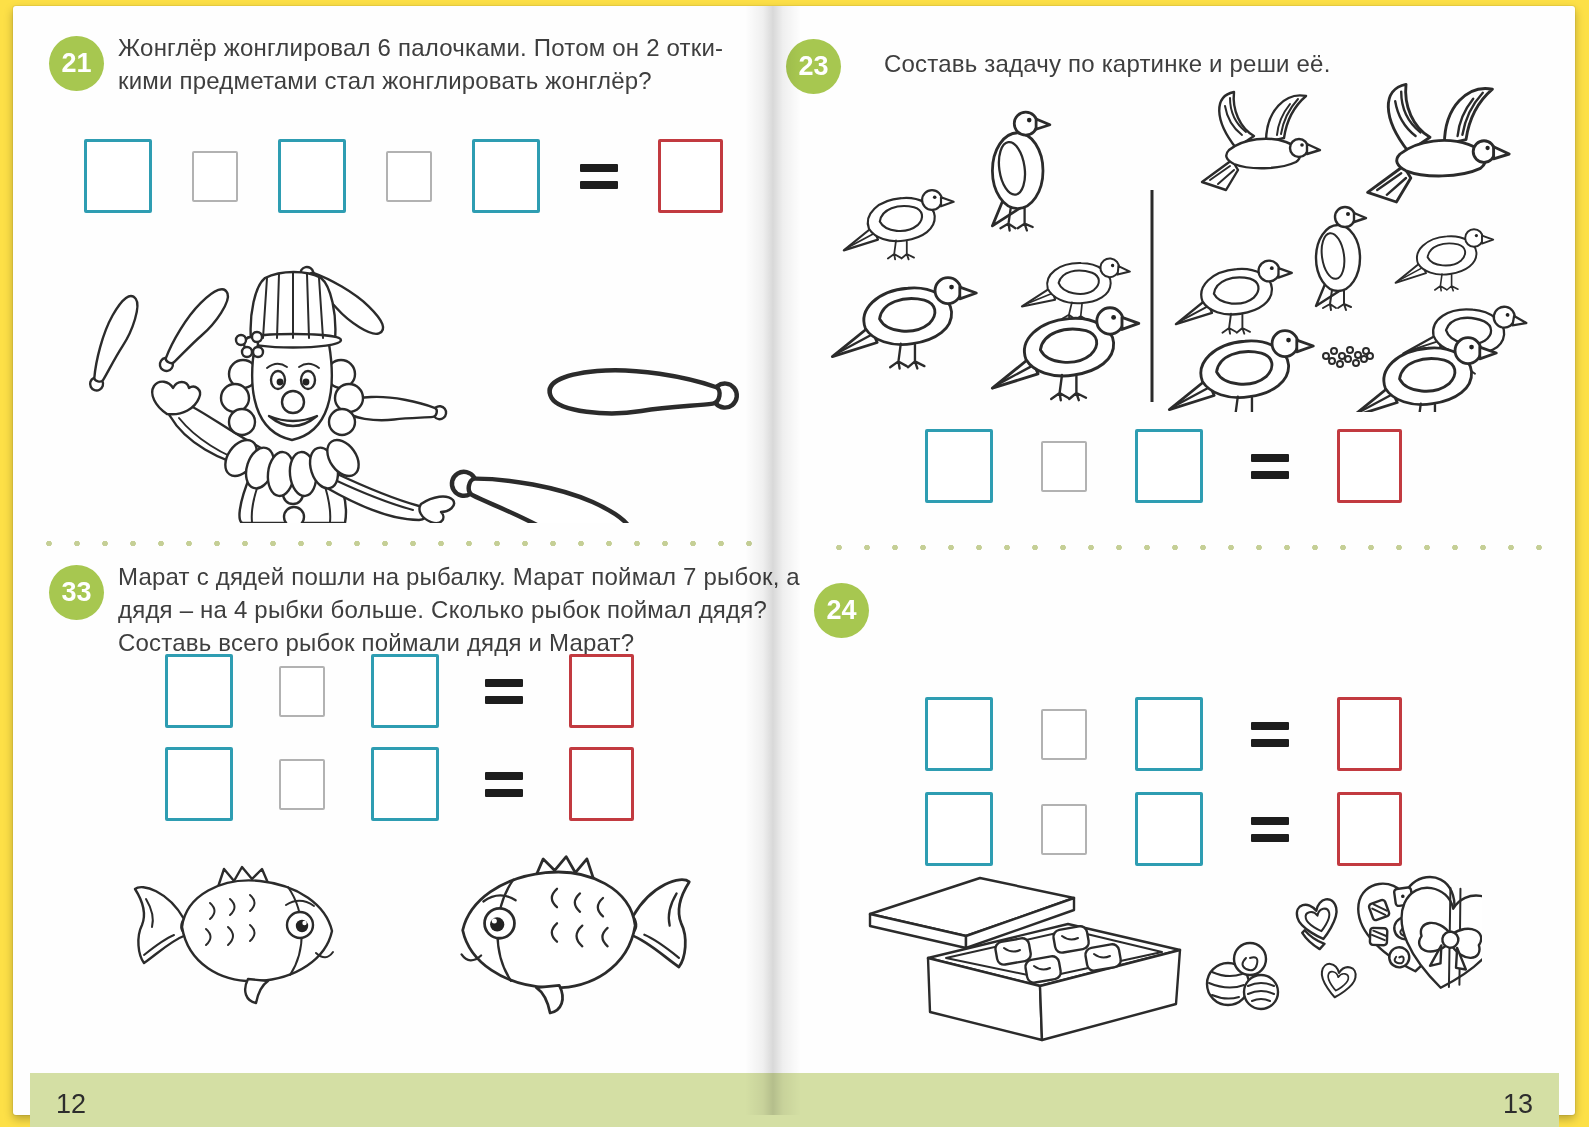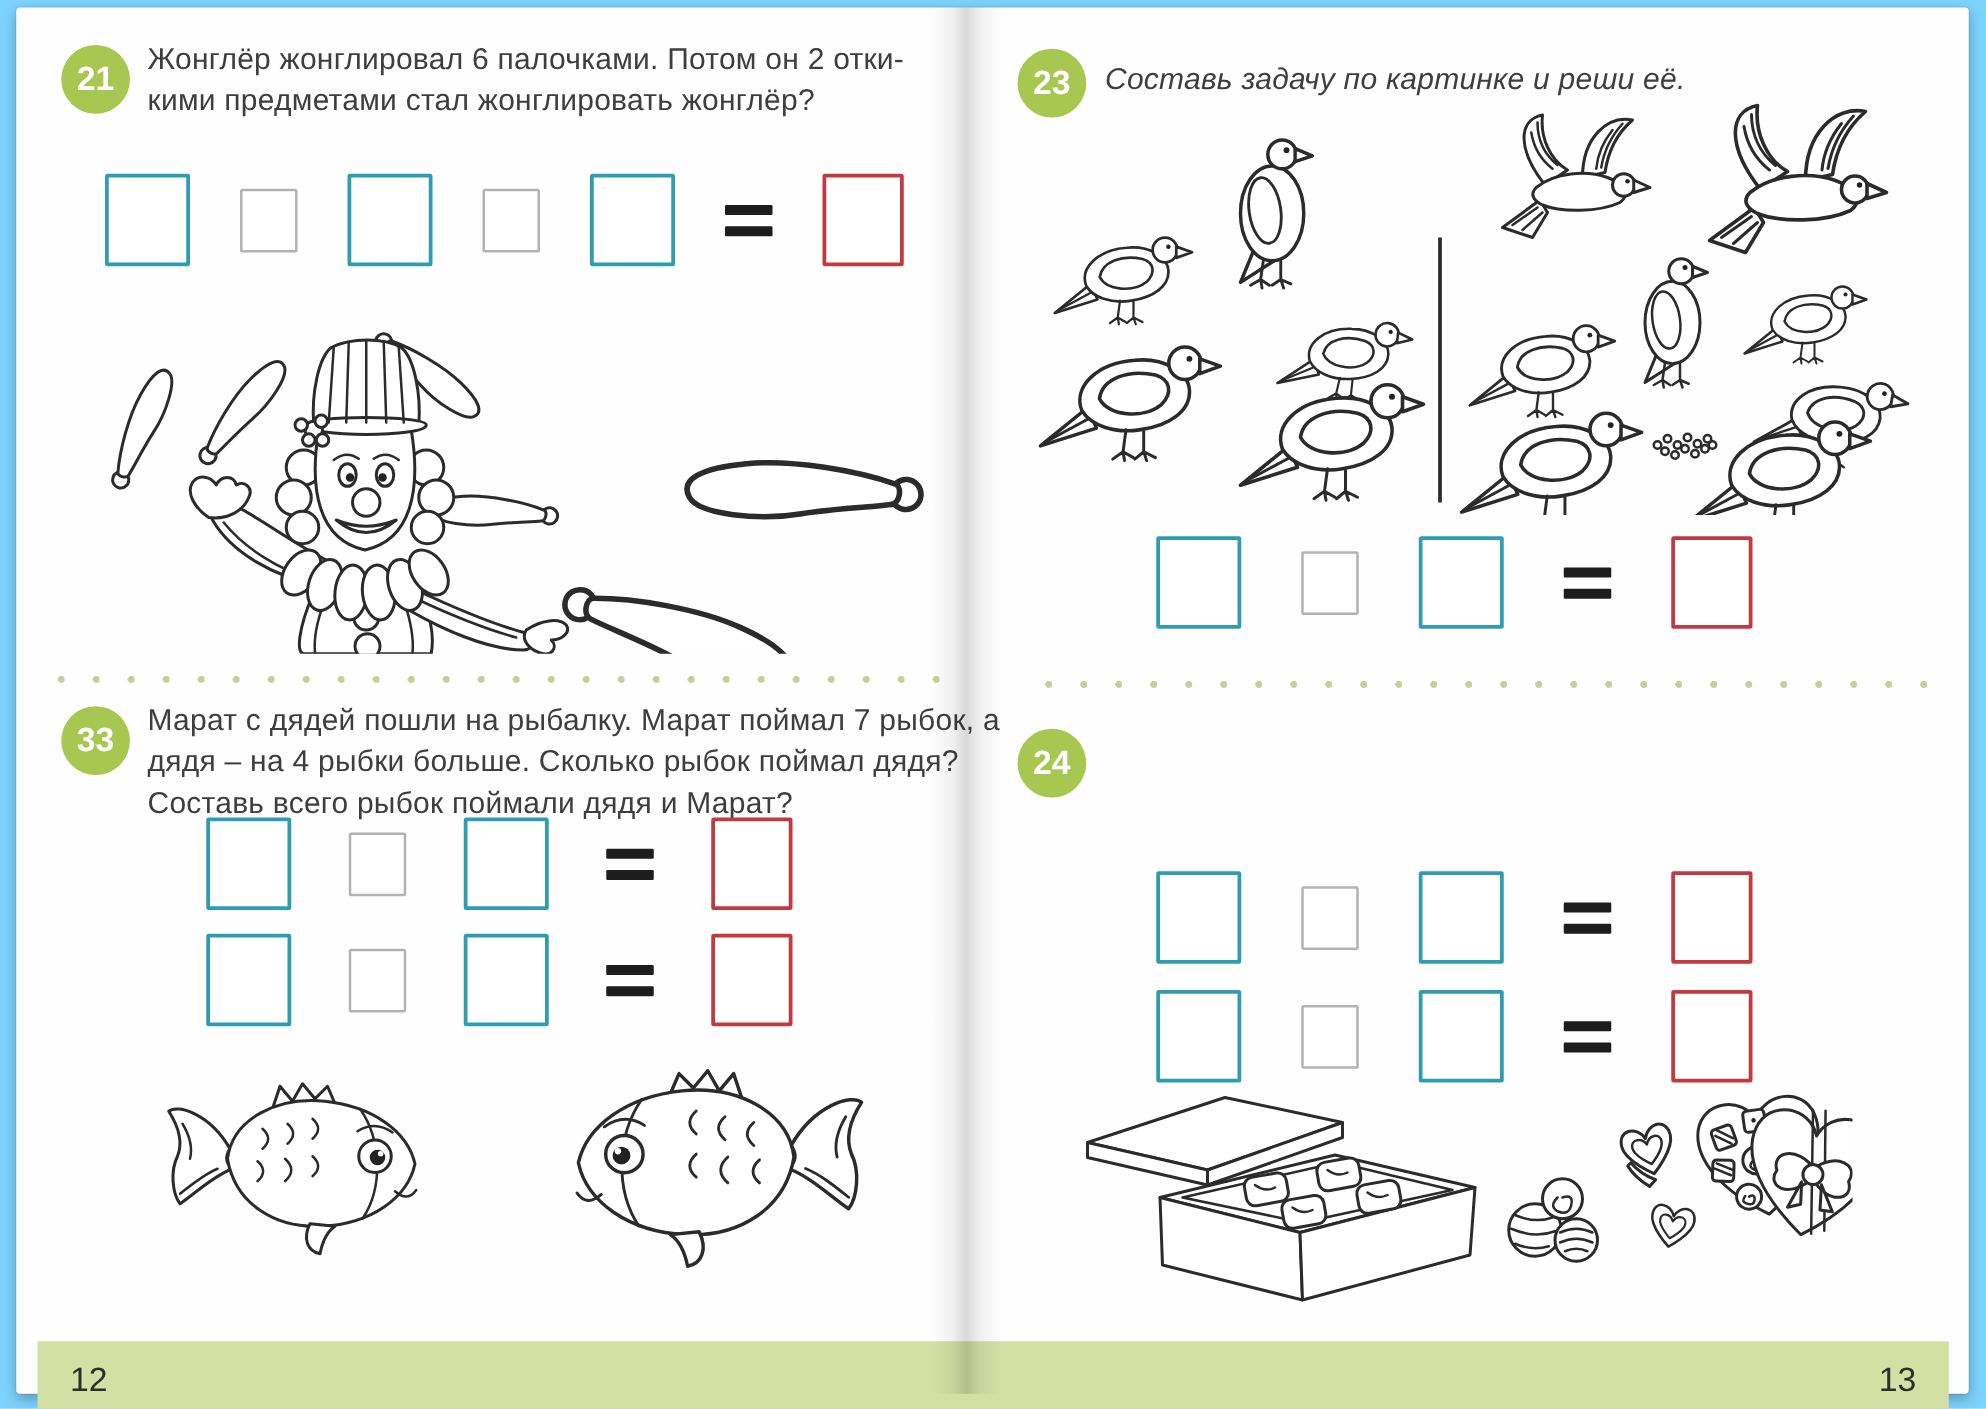--- a/index.html
+++ b/index.html
@@ -1,16 +1,16 @@
 <!DOCTYPE html>
 <html style="--blue: #2e9db2; --gray: #b2b2b2; --red: #c23a40; --badge: #a7c750; --bar: #d4dfa4;"><head>
 <meta charset="utf-8">
 <style>
   html,body{margin:0;padding:0;background:#e7e7e4;}
-  .canvas{position:relative;width:1589px;height:1127px;background:#7dd3fc;overflow:hidden;
+  .canvas{position:relative;width:1589px;height:1127px;background:#fde047;overflow:hidden;
           font-family:"Liberation Sans","DejaVu Sans",sans-serif;}
   .book{position:absolute;left:13px;top:6px;width:1562px;height:1109px;background:#fefefe;
         border-radius:3px;box-shadow:0 4px 10px rgba(0,0,0,.28),0 0 0 1px rgba(0,0,0,.05);}
   .spine{position:absolute;left:745px;top:6px;width:56px;height:1109px;pointer-events:none;
          background:linear-gradient(90deg,rgba(0,0,0,0) 0%,rgba(0,0,0,.06) 32%,rgba(0,0,0,.15) 50%,rgba(0,0,0,.06) 68%,rgba(0,0,0,0) 100%);}
   .footer-bar{position:absolute;left:30px;top:1043px;width:1529px;height:62px;background:var(--bar,#d4dfa4);
          display:flex;justify-content:space-between;align-items:center;padding:0 26px;box-sizing:border-box;margin-top:30px;}
   .page-num{font-size:27px;color:#2d2d2d;}
   .badge{position:absolute;width:55px;height:55px;border-radius:50%;background:var(--badge,#a7c750);
          color:#fff;font-weight:bold;font-size:27px;display:flex;align-items:center;justify-content:center;}
@@ -172,22 +172,22 @@
         <circle class="ln" cx="170" cy="82" r="13"></circle>
         <circle class="fill-d" cx="172" cy="83" r="6.2"></circle>
         <circle cx="174.5" cy="80" r="2.2" fill="#fff"></circle>
         <path class="ln-t" d="M156,62 q14,-9 28,1"></path>
         <path class="ln-t" d="M186,110 q10,9 17,-1"></path>
       </g>
       <use href="#fish" transform="translate(565,-14) scale(-1.15,1.15)"></use>
     </svg>
   </div>
 
-  <div class="badge" style="left:814px;top:39px;">23</div>
-  <div class="task-text" style="left:884px;top:47px;font-style:italic;">
+  <div class="badge" style="left:786px;top:39px;">23</div>
+  <div class="task-text" style="left:884px;top:47px;">
       <div>Составь задачу по картинке и реши её.</div>
     </div>
 
   <div class="illus" style="left:822px;top:82px;width:728px;height:330px;">
     <svg viewBox="0 0 728 330">
       <defs>
         <g id="pg-stand">
           <path class="ln" d="M34,50 L2,76 L40,64 Z"></path>
           <path class="ln-t" d="M8,72 L34,58"></path>
           <path class="ln" d="M30,52 C24,36 40,20 66,18 C86,16 102,26 103,38 C104,52 90,62 70,65 C52,68 36,62 30,52 Z"></path>

